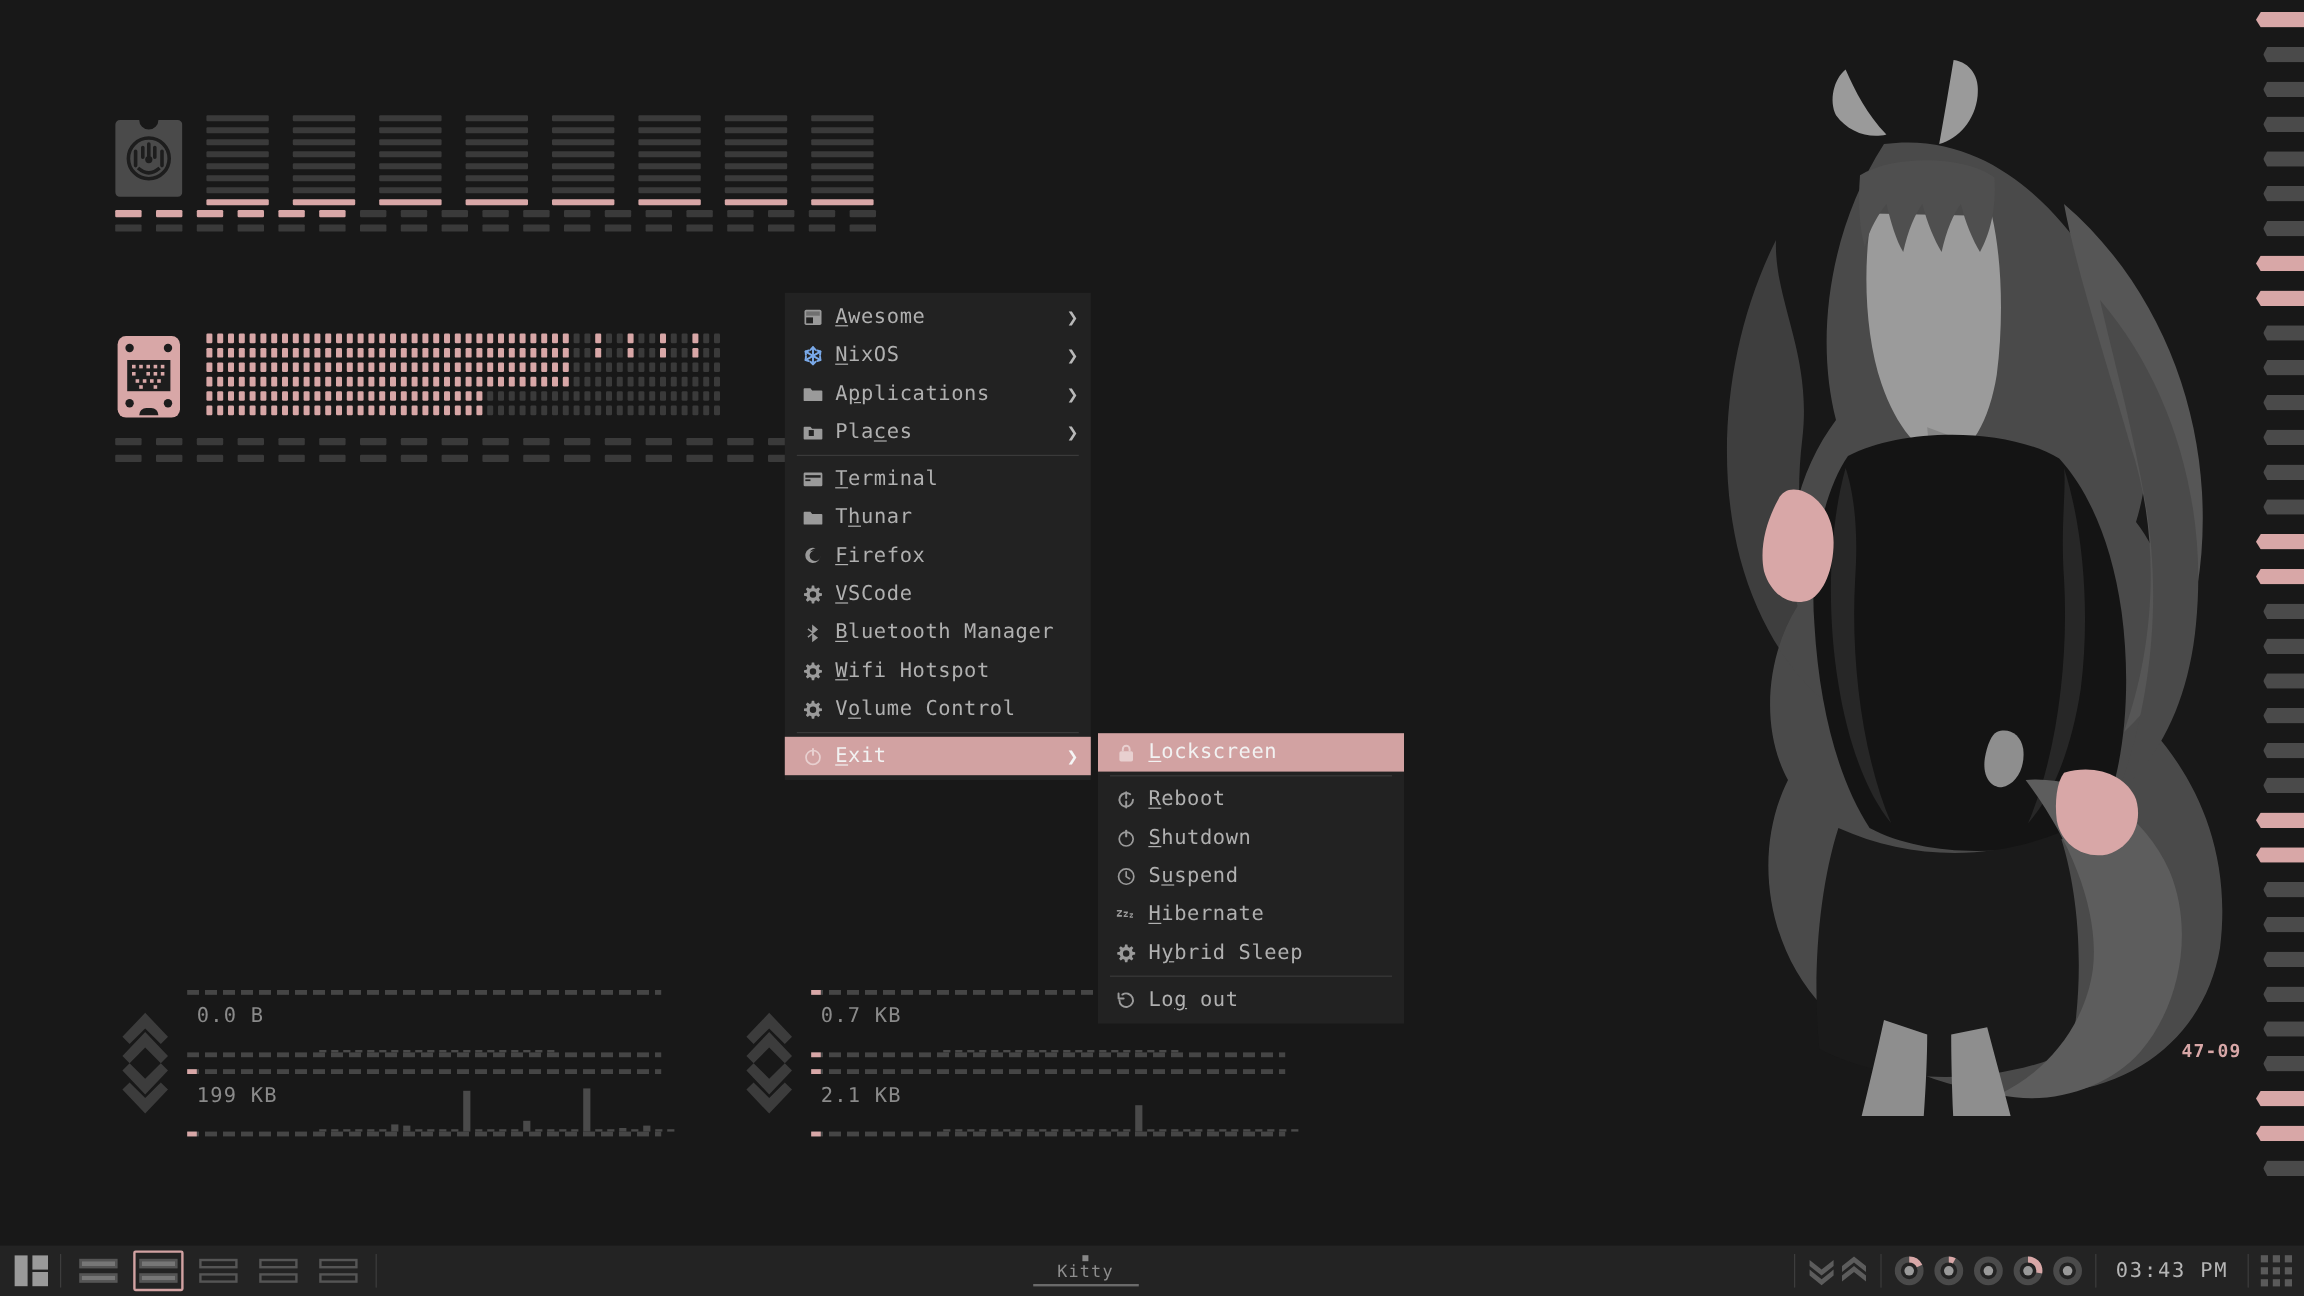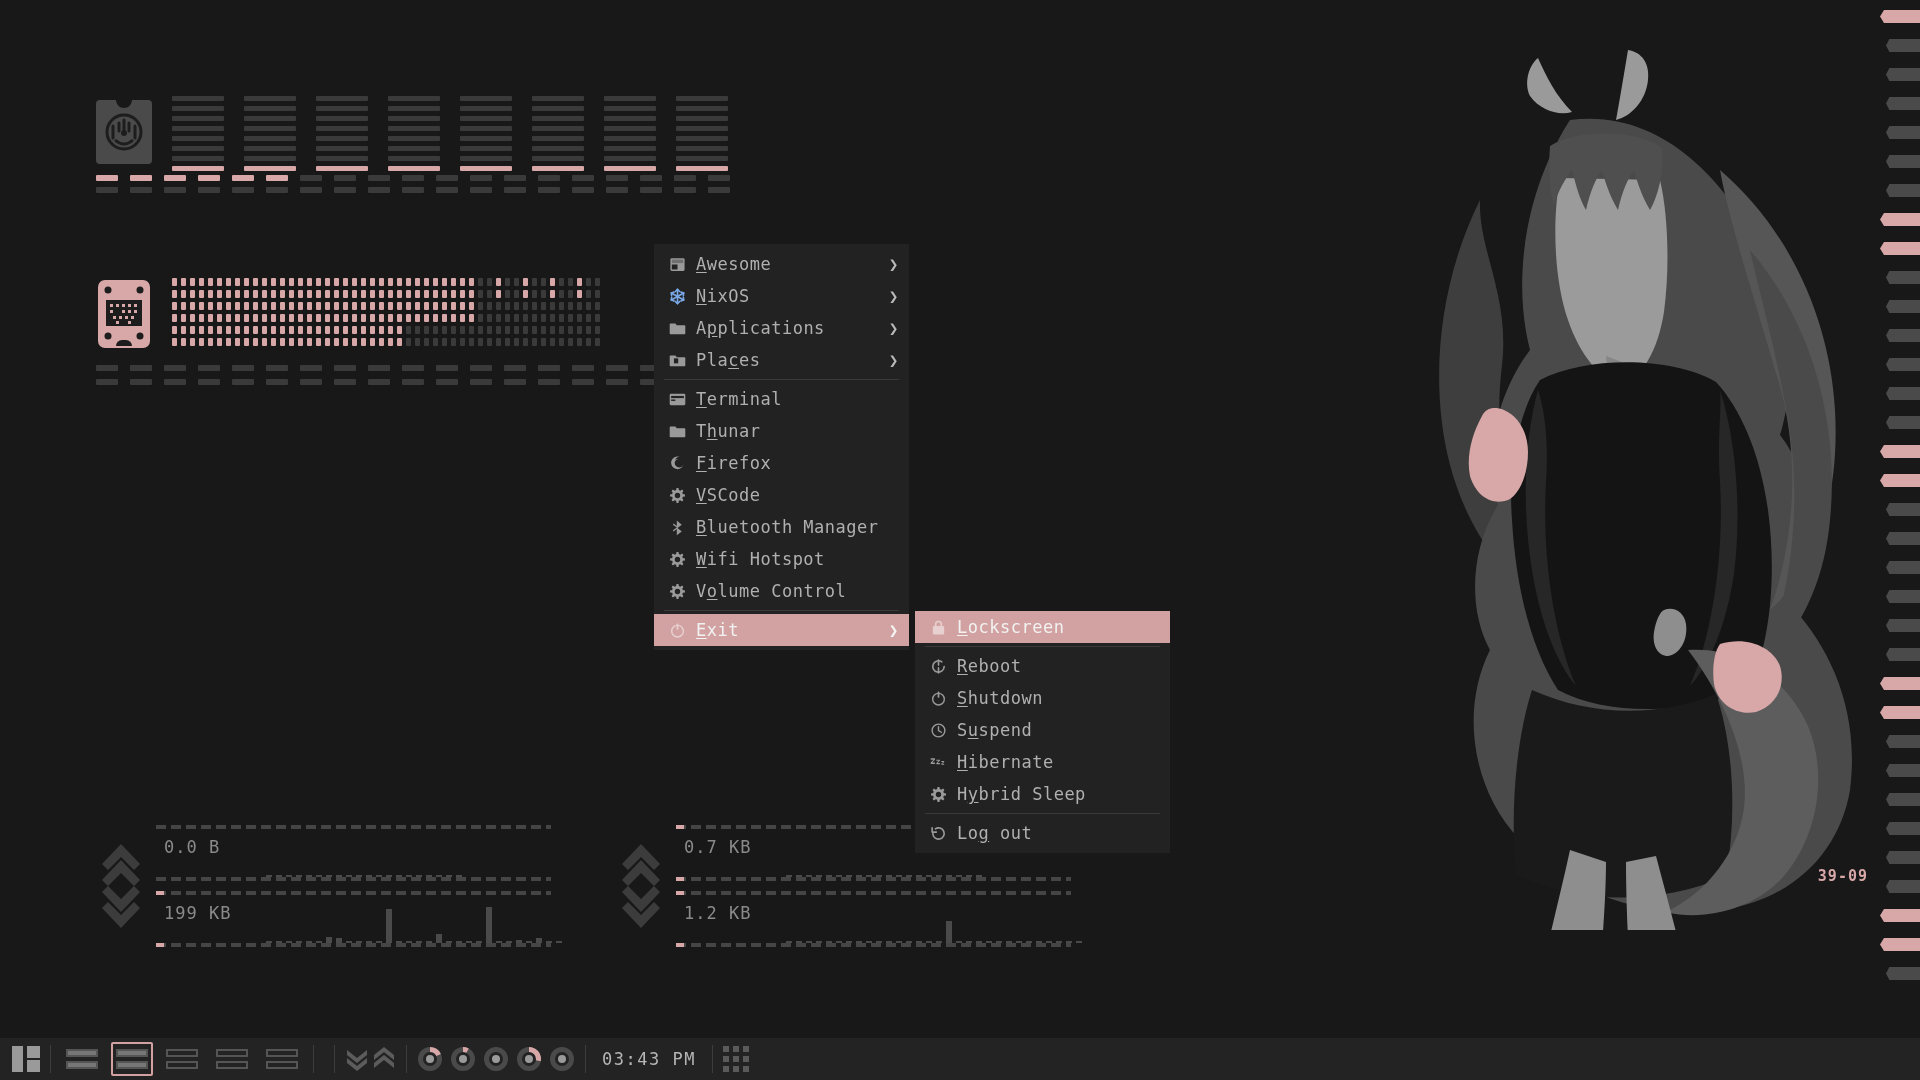--- a/index.html
+++ b/index.html
@@ -196,21 +196,21 @@
       <div class="edge-bar" style="background:#4a4a4a;width:34px;margin-left:8px"></div>
       <div class="edge-bar" style="background:#4a4a4a;width:34px;margin-left:8px"></div>
       <div class="edge-bar" style="background:#4a4a4a;width:34px;margin-left:8px"></div>
       <div class="edge-bar" style="background:#4a4a4a;width:34px;margin-left:8px"></div>
       <div class="edge-bar" style="background:#4a4a4a;width:34px;margin-left:8px"></div>
       <div class="edge-bar" style="background:#4a4a4a;width:34px;margin-left:8px"></div>
       <div class="edge-bar" style="background:#d8a7a7;width:40px;margin-left:2px"></div>
       <div class="edge-bar" style="background:#d8a7a7;width:40px;margin-left:2px"></div>
       <div class="edge-bar" style="background:#4a4a4a;width:34px;margin-left:8px"></div>
     </div>
-  <div id="edge-date">39-09</div>
+  <div id="edge-date">47-09</div>
 
   <div class="widget" id="cpu-widget">
     <div class="chip-icon">
       <svg width="56" height="72" viewBox="0 0 56 72">
         <path d="M4 4 h16 a8 8 0 0 0 16 0 h16 a4 4 0 0 1 4 4 v56 a4 4 0 0 1 -4 4 h-48 a4 4 0 0 1 -4 -4 v-56 a4 4 0 0 1 4 -4 z" fill="#4a4a4a"></path>
         <circle cx="28" cy="36" r="17" fill="none" stroke="#1d1d1d" stroke-width="3"></circle>
         <path d="M17 30 v12 M23 27 v8 M28 24 v10 M33 27 v8 M39 30 v12" stroke="#1d1d1d" stroke-width="3" fill="none" stroke-linecap="round"></path>
         <circle cx="28" cy="37" r="3" fill="#1d1d1d"></circle>
         <path d="M19 44 q9 8 18 0" stroke="#1d1d1d" stroke-width="3" fill="none"></path>
       </svg>
@@ -945,21 +945,21 @@
             <span style="height:2px"></span>
             <span style="height:2px"></span>
             <span style="height:2px"></span>
             <span style="height:2px"></span>
             <span style="height:2px"></span>
             <span style="height:2px"></span>
             <span style="height:2px"></span>
             <span style="height:2px"></span>
             <span style="height:2px"></span>
           </div>
-        <div class="net-label">1.2 KB</div>
+        <div class="net-label">2.1 KB</div>
         <div class="dash-line pinkstart" style="bottom:0"></div>
       </div>
     </div>
   </div>
 
   <div id="menu-root">
       <div class="mi">
         <span class="ic">
           <svg width="17" height="17" viewBox="0 0 24 24" fill="none">
             <rect x="2" y="3" width="20" height="18" rx="2" fill="#9a9a9a"></rect>
@@ -1199,20 +1199,27 @@
      <div class="t-row"></div>
    </div>
           <div class="tag">
      <div class="t-row"></div>
      <div class="t-row"></div>
    </div>
         </div>
       <div class="tb-sep"></div>
     </div>
 
+    <div id="tb-center">
+        <div class="task">
+     <div class="dot"></div>
+     <div class="tname">Kitty</div>
+     <div class="tbar"></div>
+   </div>
+      </div>
 
     <div id="tb-right">
       <div class="tb-sep"></div>
       <div class="chev-stack">
         <svg width="24" height="26" viewBox="0 0 24 26">
           <path d="M2 4 L12 12 L22 4 L22 9 L12 17 L2 9 Z" fill="#5c5c5c"></path>
           <path d="M2 12 L12 20 L22 12 L22 17 L12 25 L2 17 Z" fill="#5c5c5c"></path>
         </svg>
         <svg width="24" height="26" viewBox="0 0 24 26">
           <path d="M2 22 L12 14 L22 22 L22 17 L12 9 L2 17 Z" fill="#5c5c5c"></path>

